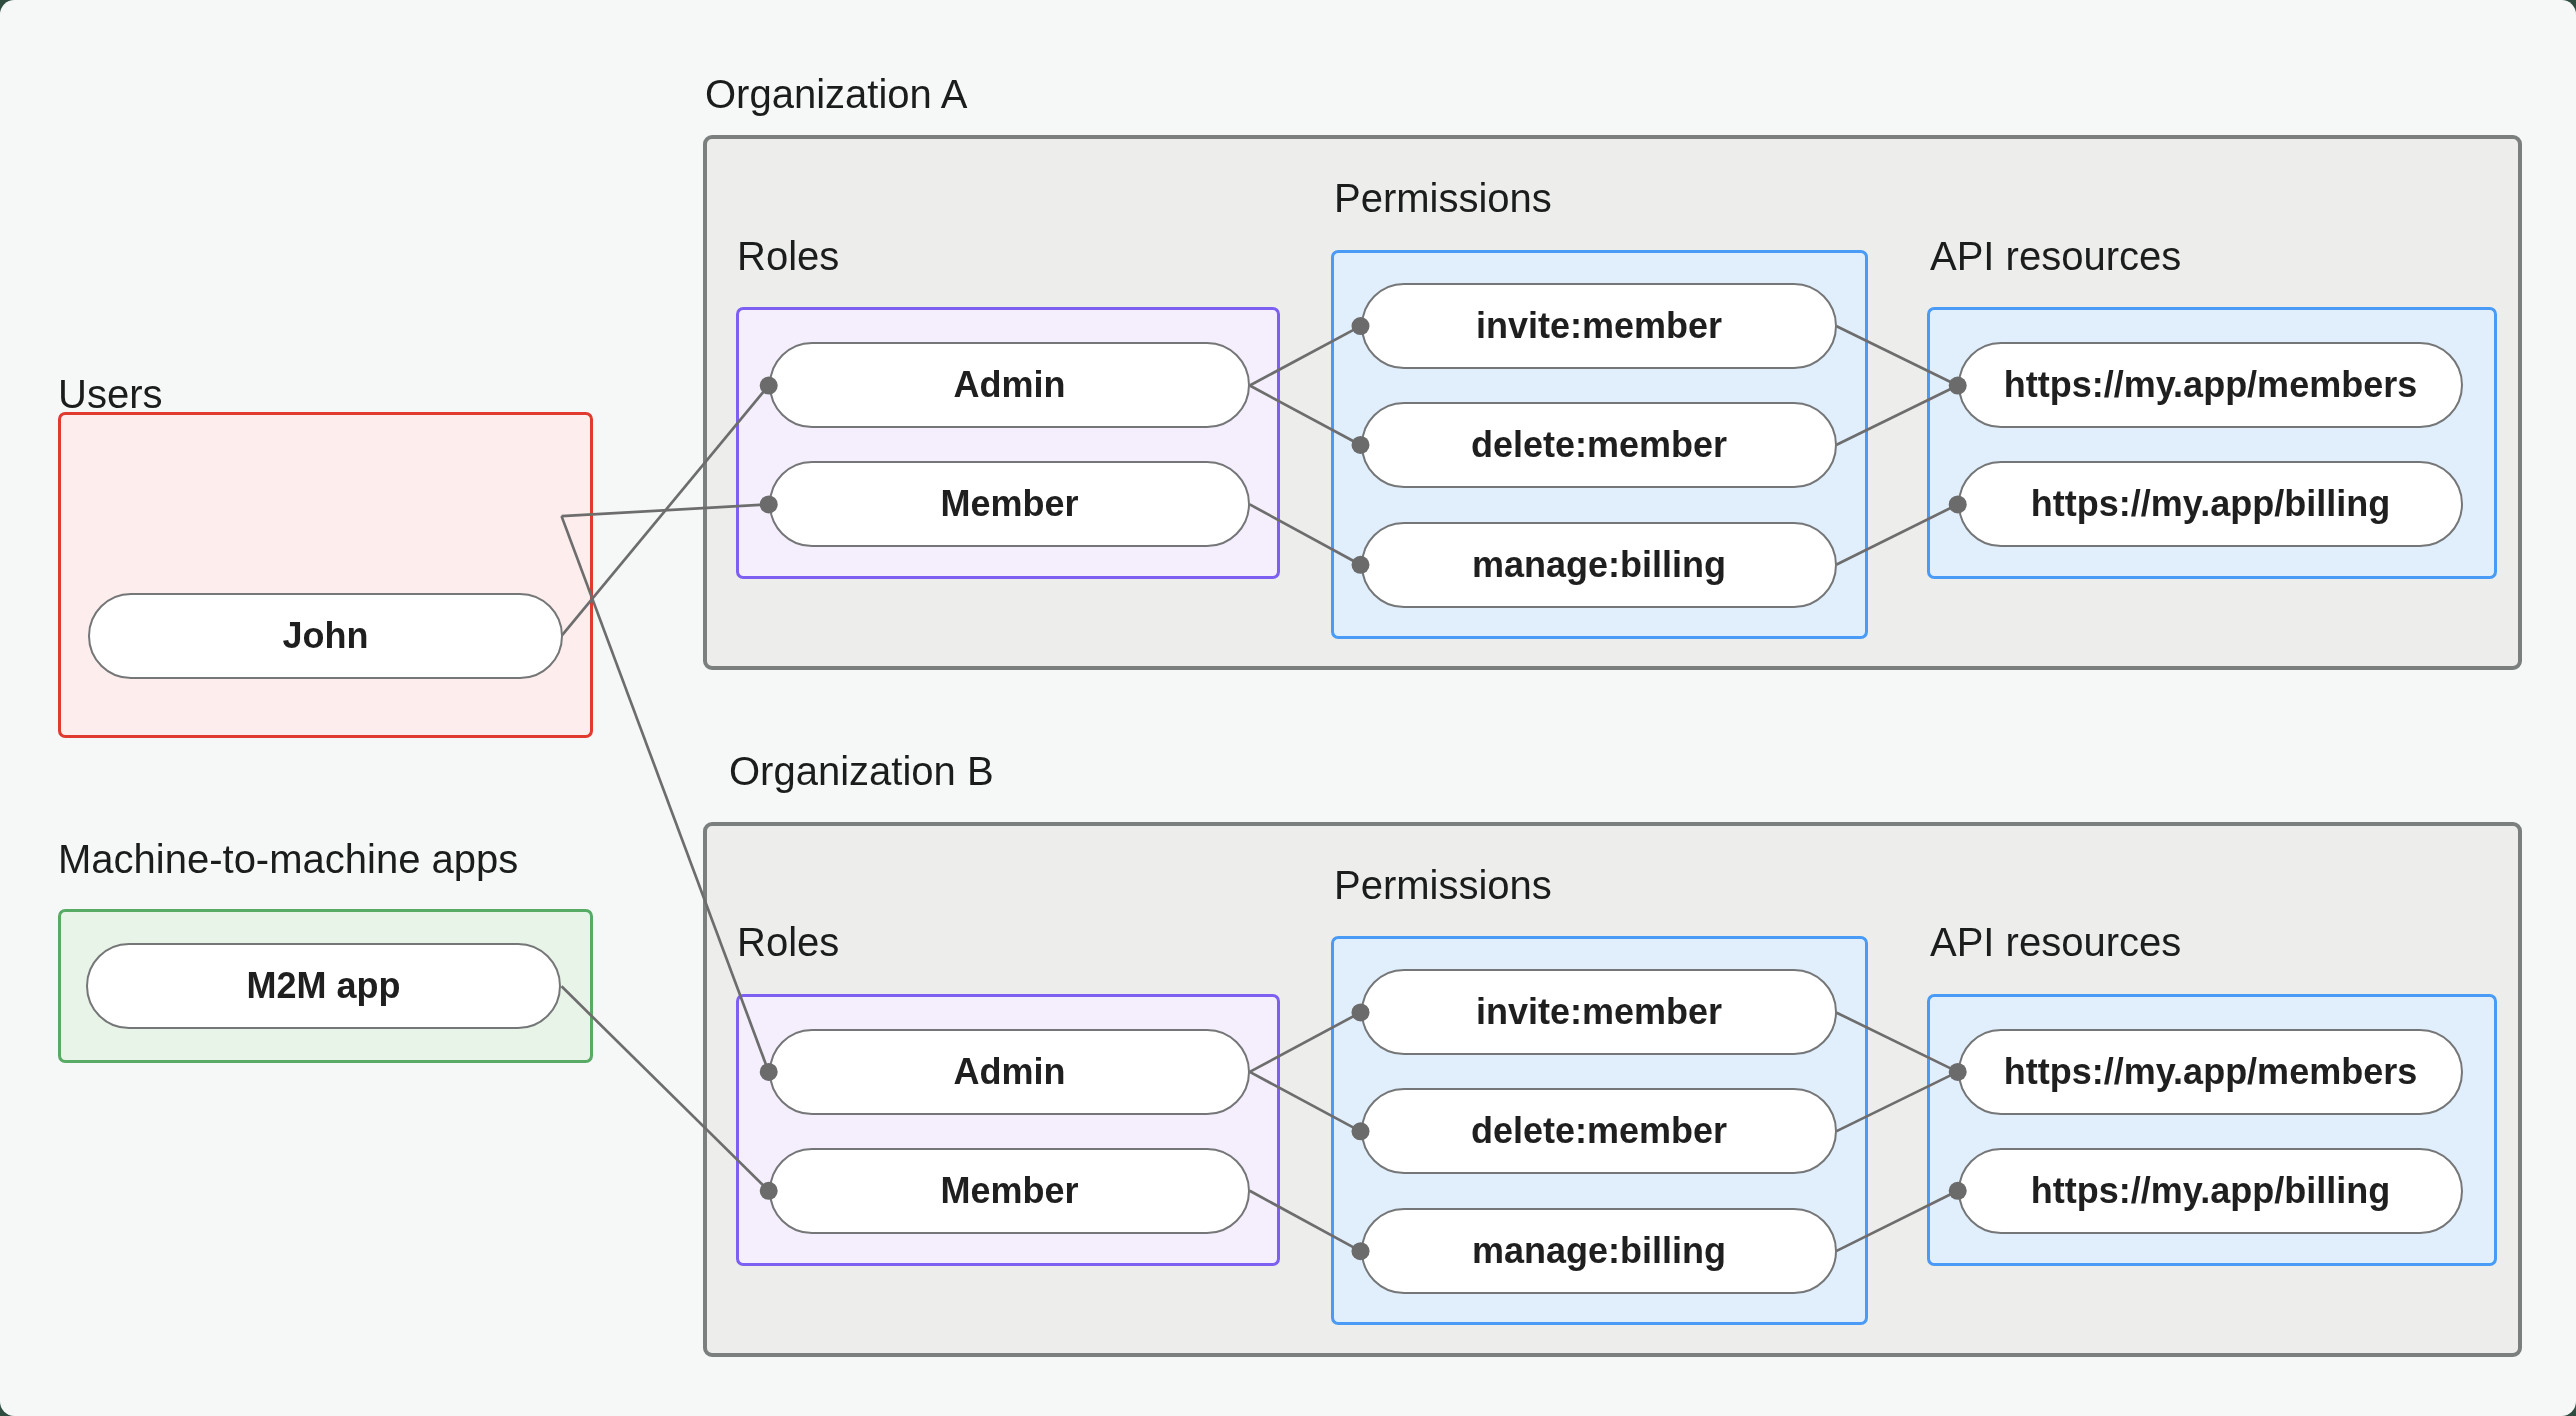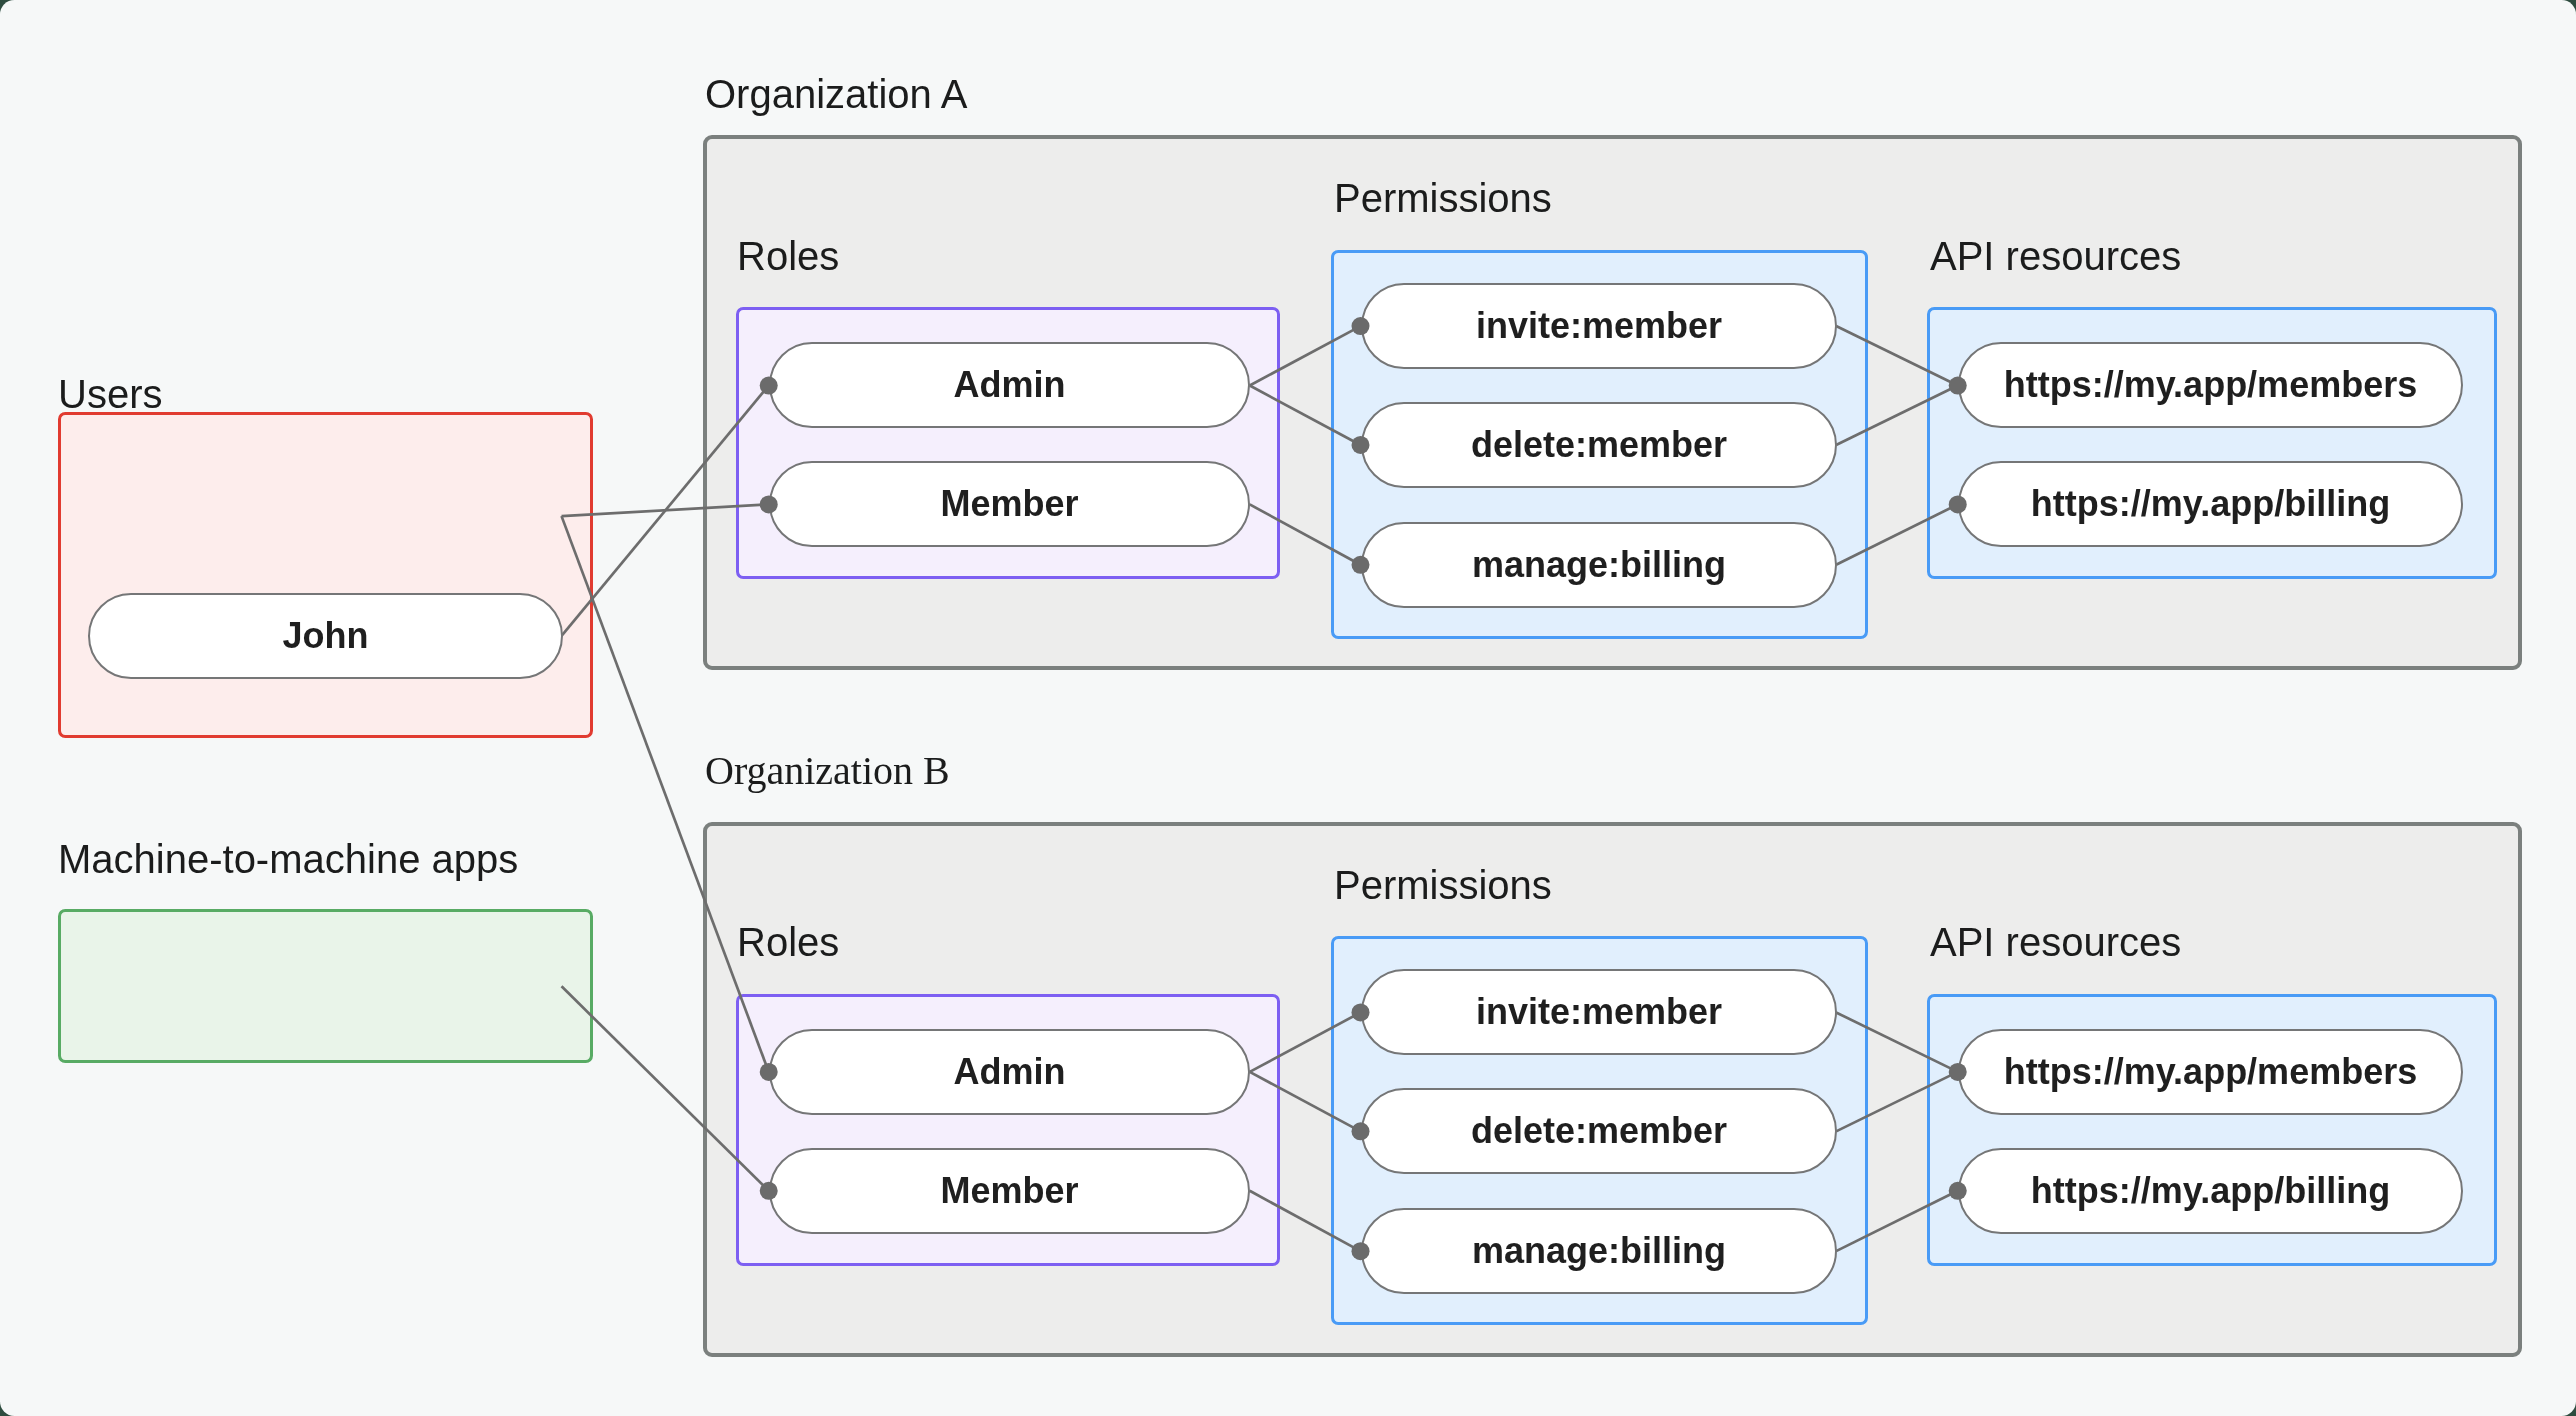--- a/index.html
+++ b/index.html
@@ -100,29 +100,30 @@
     <line x1="1387" y1="1190" x2="1510" y2="1256"></line>
     <line x1="1387" y1="1322" x2="1510" y2="1389"></line>
     <line x1="2038" y1="1124" x2="2173" y2="1190"></line>
     <line x1="2038" y1="1256" x2="2173" y2="1190"></line>
     <line x1="2038" y1="1389" x2="2173" y2="1322"></line>
   </svg>
 
   <div class="lbl" style="left:58px;  top:333px;margin-top:36px;">Users</div>
   <div class="lbl" style="left:58px;  top:834px;">Machine-to-machine apps</div>
   <div class="lbl" style="left:705px; top:69px;">Organization A</div>
-  <div class="lbl" style="left:705px; top:746px;font-family:Liberation Serif, serif;">Organization B</div>
+  <div class="lbl" style="left:729px; top:746px;">Organization B</div>
   <div class="lbl" style="left:737px; top:231px;">Roles</div>
   <div class="lbl" style="left:1334px;top:173px;">Permissions</div>
   <div class="lbl" style="left:1930px;top:231px;">API resources</div>
   <div class="lbl" style="left:737px; top:917px;">Roles</div>
   <div class="lbl" style="left:1334px;top:860px;">Permissions</div>
   <div class="lbl" style="left:1930px;top:917px;">API resources</div>
 
   <div class="pill" style="left:88px; top:593px; width:475px;">John</div>
+  <div class="pill" style="left:86px; top:943px;width:475px;">M2M app</div>
 
   <div class="pill" style="left:769px; top:342px; width:481px;">Admin</div>
   <div class="pill" style="left:769px; top:461px; width:481px;">Member</div>
   <div class="pill" style="left:1361px;top:283px; width:476px;">invite:member</div>
   <div class="pill" style="left:1361px;top:402px; width:476px;">delete:member</div>
   <div class="pill" style="left:1361px;top:522px; width:476px;">manage:billing</div>
   <div class="pill" style="left:1958px;top:342px; width:505px;">https://my.app/members</div>
   <div class="pill" style="left:1958px;top:461px; width:505px;">https://my.app/billing</div>
 
   <div class="pill" style="left:769px; top:1029px;width:481px;">Admin</div>

